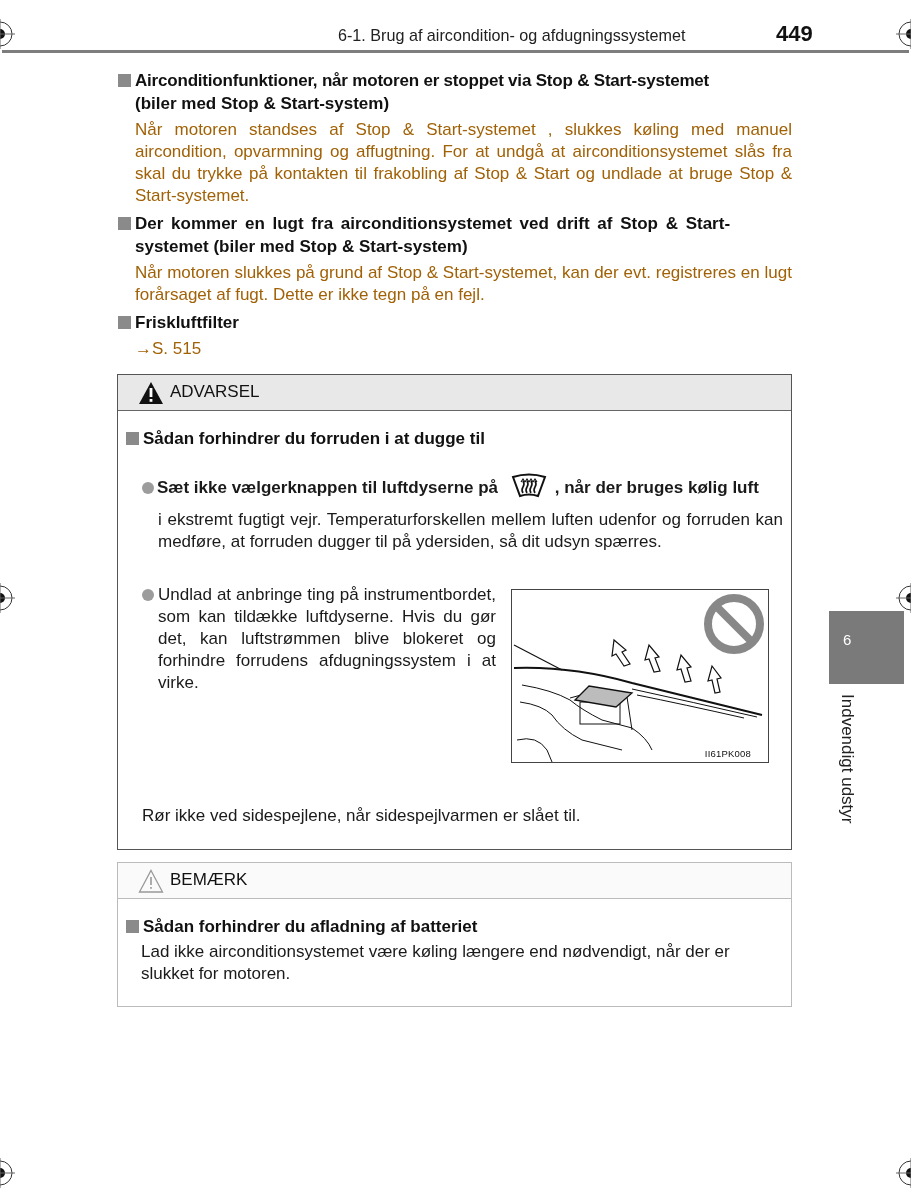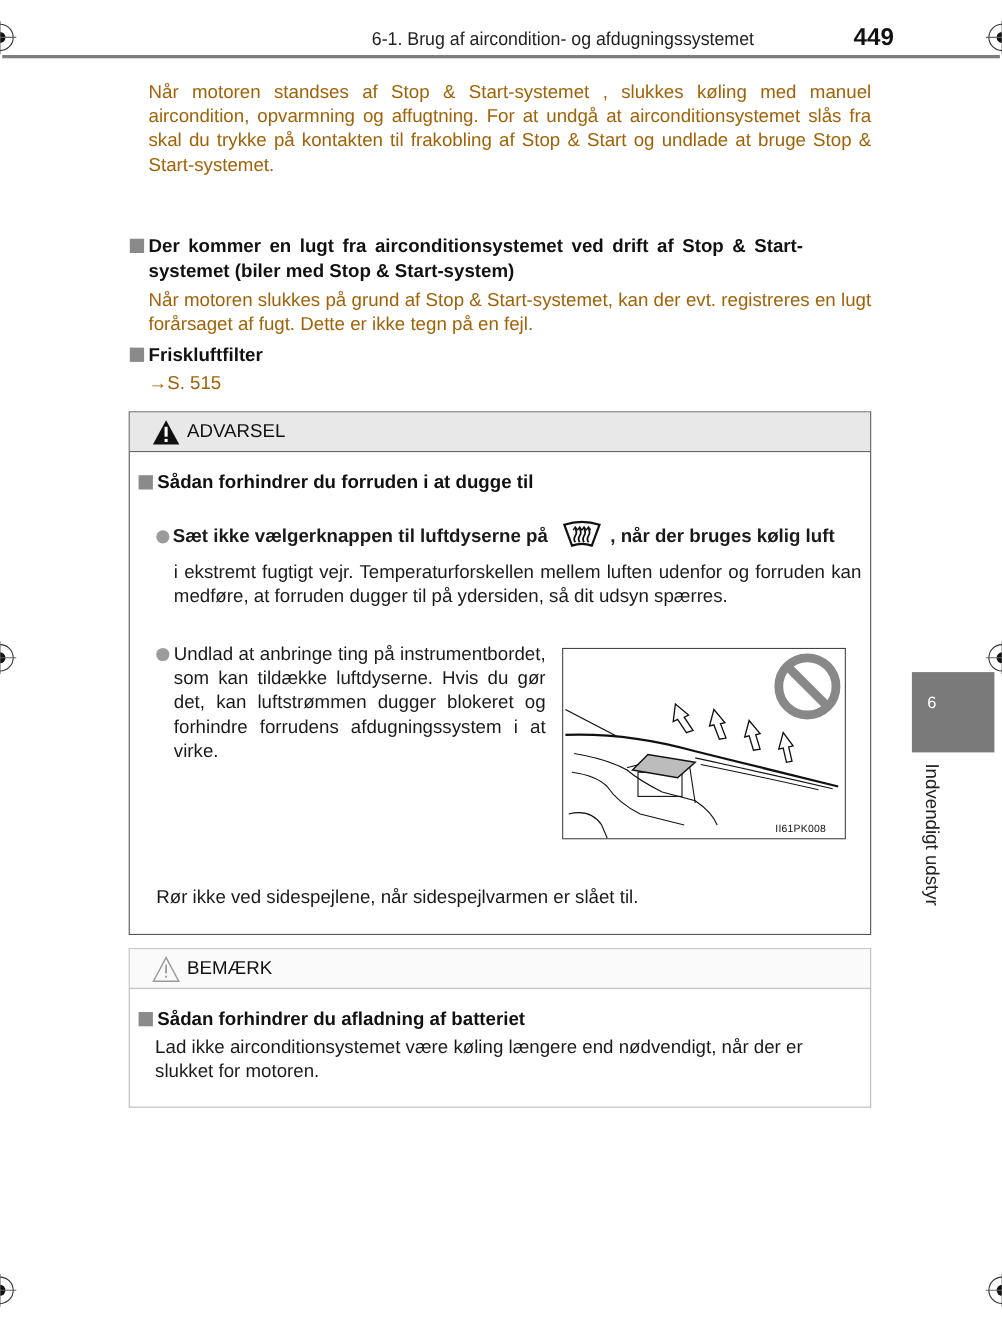--- a/index.html
+++ b/index.html
@@ -123,20 +123,25 @@
       <line x1="0" y1="15" x2="30" y2="15" stroke="#666" stroke-width="1"></line>
       <line x1="15" y1="0" x2="15" y2="30" stroke="#666" stroke-width="1"></line>
     </svg>
 </div>
 
 <div class="header-title">6-1. Brug af aircondition- og afdugningssystemet</div>
 <div class="page-num">449</div>
 <div class="header-rule"></div>
 
 <div class="block" style="top:69px;">
+  <div class="sec-head">
+    <span class="sq"></span>
+    <div style="white-space:nowrap; letter-spacing:-0.2px;">Airconditionfunktioner, når motoren er stoppet via Stop &amp; Start-systemet</div>
+    <div>(biler med Stop &amp; Start-system)</div>
+  </div>
   <div class="body-text justify">Når motoren standses af Stop &amp; Start-systemet , slukkes køling med manuel aircondition, opvarmning og affugtning. For at undgå at airconditionsystemet slås fra skal du trykke på kontakten til frakobling af Stop &amp; Start og undlade at bruge Stop &amp; Start-systemet.</div>
 </div>
 
 <div class="block" style="top:212px;">
   <div class="sec-head">
     <span class="sq"></span>
     <div style="white-space:nowrap; word-spacing:3px;">Der kommer en lugt fra airconditionsystemet ved drift af Stop &amp; Start-</div>
     <div>systemet (biler med Stop &amp; Start-system)</div>
   </div>
   <div class="body-text justify">Når motoren slukkes på grund af Stop &amp; Start-systemet, kan der evt. registreres en lugt forårsaget af fugt. Dette er ikke tegn på en fejl.</div>
@@ -173,21 +178,21 @@
       <path d="M16 20 q-2 -3 0 -6 q2 -3 0 -6" fill="none" stroke="#111" stroke-width="1.6"></path>
       <path d="M20 20 q-2 -3 0 -6 q2 -3 0 -6" fill="none" stroke="#111" stroke-width="1.6"></path>
       <path d="M24 20 q-2 -3 0 -6 q2 -3 0 -6" fill="none" stroke="#111" stroke-width="1.6"></path>
       <path d="M10 9 l2 -3 l2 3 M14 9 l2 -3 l2 3 M18 9 l2 -3 l2 3 M22 9 l2 -3 l2 3" fill="none" stroke="#111" stroke-width="1.2"></path>
     </svg><span>, når der bruges kølig luft</span>
   </div>
   <div class="bullet-line justify" style="left:40px; top:134px; width:625px;">i ekstremt fugtigt vejr. Temperaturforskellen mellem luften udenfor og forruden kan medføre, at forruden dugger til på ydersiden, så dit udsyn spærres.</div>
 
   <div class="bullet-line" style="left:24px; top:209px; width:354px;">
     <span class="dot" style="position:absolute; left:0; top:5px;"></span>
-    <div class="justify" style="padding-left:16px;">Undlad at anbringe ting på instrumentbordet, som kan tildække luftdyserne. Hvis du gør det, kan luftstrømmen dugger blokeret og forhindre forrudens afdugningssystem i at virke.</div>
+    <div class="justify" style="padding-left:16px;">Undlad at anbringe ting på instrumentbordet, som kan tildække luftdyserne. Hvis du gør det, kan luftstrømmen blive blokeret og forhindre forrudens afdugningssystem i at virke.</div>
   </div>
 
   <div class="bullet-line" style="left:24px; top:430px;">Rør ikke ved sidespejlene, når sidespejlvarmen er slået til.</div>
 </div>
 
 <div class="figure">
   <svg width="256" height="172" viewBox="0 0 256 172">
 
     <g>
       <circle cx="222" cy="34" r="26" fill="none" stroke="#888" stroke-width="8"></circle>

